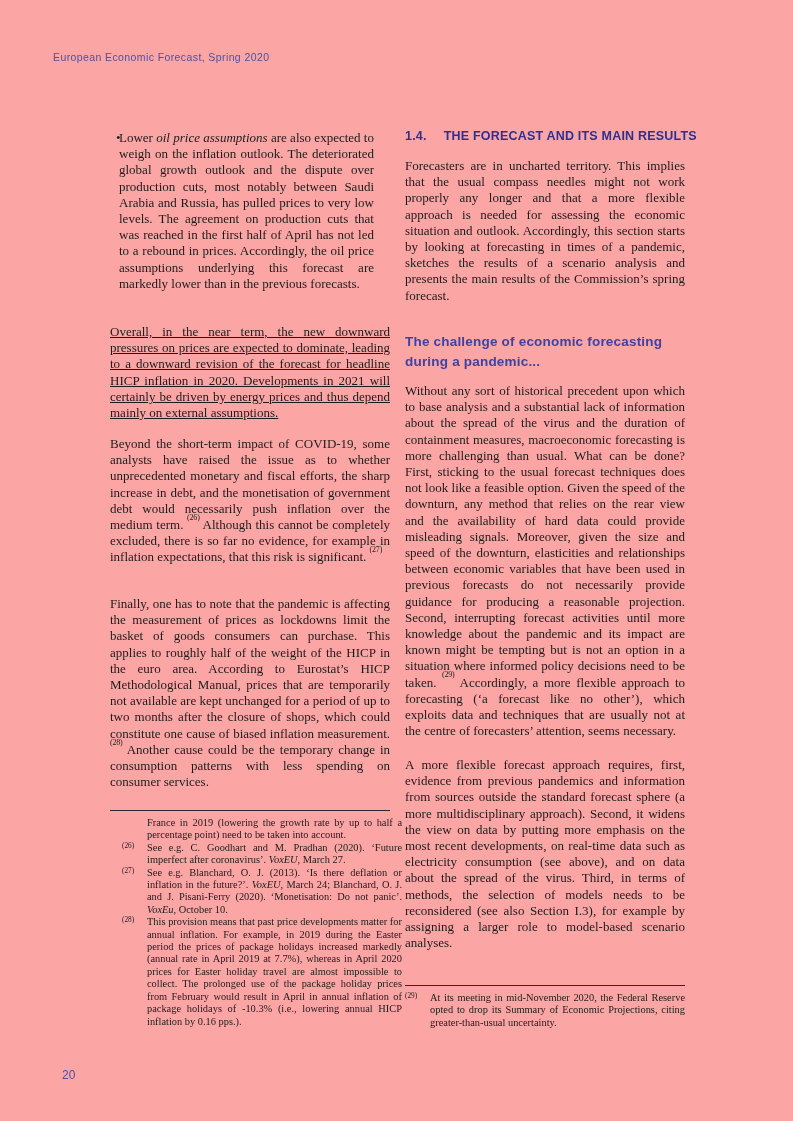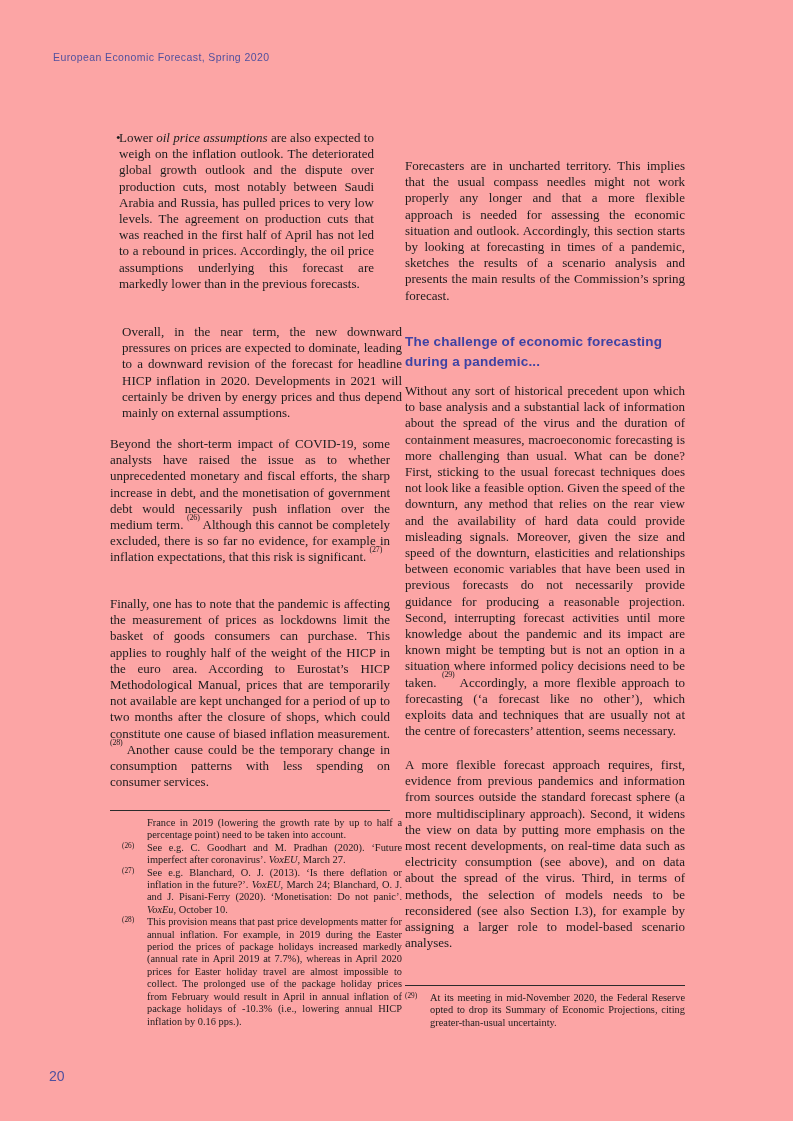--- a/index.html
+++ b/index.html
@@ -33,51 +33,55 @@
     font-family:"Liberation Sans", sans-serif; font-weight:bold;
     font-size:12.5px; color:#2d3092; letter-spacing:0.2px;
   }
   .section-heading .num { margin-right:17px; }
   .subheading {
     position:absolute; left:405px; top:332px; width:280px;
     font-family:"Liberation Sans", sans-serif; font-weight:bold;
     font-size:13.5px; line-height:19.5px; color:#3d43a4; letter-spacing:0.2px;
   }
   .page-number {
-    position:absolute; left:49px; top:1068px;
-    font-family:"Liberation Sans", sans-serif; font-size:14px; color:#50509e;text-align:center;
+    position:absolute; left:62px; top:1068px;
+    font-family:"Liberation Sans", sans-serif; font-size:12px; color:#50509e;text-align:center;
   }
 </style>
 </head>
 <body>
 
 <div class="page">
 
   <div class="running-header">European Economic Forecast, Spring 2020</div>
 
   <div class="bullet-wrap">
     <span class="bullet-glyph">•</span>
     <div class="bullet-text"><span>Lower </span><span class="ital">oil price assumptions</span><span> are also expected to weigh on the inflation outlook. The deteriorated global growth outlook and the dispute over production cuts, most notably between Saudi Arabia and Russia, has pulled prices to very low levels. The agreement on production cuts that was reached in the first half of April has not led to a rebound in prices. Accordingly, the oil price assumptions underlying this forecast are markedly lower than in the previous forecasts.</span></div>
   </div>
 
-  <p class="body-p" style="left:122px; top:324px;">Overall, in the near term, the new downward pressures on prices are expected to dominate, leading to a downward revision of the forecast for headline HICP inflation in 2020. Developments in 2021 will certainly be driven by energy prices and thus depend mainly on external assumptions.</p>
+  <p class="body-p" style="left:110px; top:324px;text-decoration:underline;">Overall, in the near term, the new downward pressures on prices are expected to dominate, leading to a downward revision of the forecast for headline HICP inflation in 2020. Developments in 2021 will certainly be driven by energy prices and thus depend mainly on external assumptions.</p>
 
   <p class="body-p" style="left:110px; top:436px;"><span>Beyond the short-term impact of COVID-19, some analysts have raised the issue as to whether unprecedented monetary and fiscal efforts, the sharp increase in debt, and the monetisation of government debt would necessarily push inflation over the medium term. </span><sup class="ref">(26)</sup><span> Although this cannot be completely excluded, there is so far no evidence, for example in inflation expectations, that this risk is significant. </span><sup class="ref">(27)</sup></p>
 
   <p class="body-p" style="left:110px; top:596px;"><span>Finally, one has to note that the pandemic is affecting the measurement of prices as lockdowns limit the basket of goods consumers can purchase. This applies to roughly half of the weight of the HICP in the euro area. According to Eurostat’s HICP Methodological Manual, prices that are temporarily not available are kept unchanged for a period of up to two months after the closure of shops, which could constitute one cause of biased inflation measurement. </span><sup class="ref">(28)</sup><span> Another cause could be the temporary change in consumption patterns with less spending on consumer services.</span></p>
 
   <div class="fn-rule" style="left:110px; top:810px;"></div>
 
   <div class="footnotes" style="left:110px; top:817px;margin-left:12px;">
     <p class="footnote cont">France in 2019 (lowering the growth rate by up to half a percentage point) need to be taken into account.</p>
     <p class="footnote"><span class="fn-marker">(26)</span><span>See e.g. C. Goodhart and M. Pradhan (2020). ‘Future imperfect after coronavirus’. </span><span class="ital">VoxEU</span><span>, March 27.</span></p>
     <p class="footnote"><span class="fn-marker">(27)</span><span>See e.g. Blanchard, O. J. (2013). ‘Is there deflation or inflation in the future?’. </span><span class="ital">VoxEU</span><span>, March 24; Blanchard, O. J. and J. Pisani-Ferry (2020). ‘Monetisation: Do not panic’. </span><span class="ital">VoxEu</span><span>, October 10.</span></p>
     <p class="footnote"><span class="fn-marker">(28)</span><span>This provision means that past price developments matter for annual inflation. For example, in 2019 during the Easter period the prices of package holidays increased markedly (annual rate in April 2019 at 7.7%), whereas in April 2020 prices for Easter holiday travel are almost impossible to collect. The prolonged use of the package holiday prices from February would result in April in annual inflation of package holidays of -10.3% (i.e., lowering annual HICP inflation by 0.16 pps.).</span></p>
   </div>
 
+  <div class="section-heading">
+    <span class="num">1.4.</span>
+    <span>THE FORECAST AND ITS MAIN RESULTS</span>
+  </div>
 
   <p class="body-p" style="left:405px; top:158px;">Forecasters are in uncharted territory. This implies that the usual compass needles might not work properly any longer and that a more flexible approach is needed for assessing the economic situation and outlook. Accordingly, this section starts by looking at forecasting in times of a pandemic, sketches the results of a scenario analysis and presents the main results of the Commission’s spring forecast.</p>
 
   <div class="subheading">The challenge of economic forecasting during a pandemic...</div>
 
   <p class="body-p" style="left:405px; top:383px;"><span>Without any sort of historical precedent upon which to base analysis and a substantial lack of information about the spread of the virus and the duration of containment measures, macroeconomic forecasting is more challenging than usual. What can be done? First, sticking to the usual forecast techniques does not look like a feasible option. Given the speed of the downturn, any method that relies on the rear view and the availability of hard data could provide misleading signals. Moreover, given the size and speed of the downturn, elasticities and relationships between economic variables that have been used in previous forecasts do not necessarily provide guidance for producing a reasonable projection. Second, interrupting forecast activities until more knowledge about the pandemic and its impact are known might be tempting but is not an option in a situation where informed policy decisions need to be taken. </span><sup class="ref">(29)</sup><span> Accordingly, a more flexible approach to forecasting (‘a forecast like no other’), which exploits data and techniques that are usually not at the centre of forecasters’ attention, seems necessary.</span></p>
 
   <p class="body-p" style="left:405px; top:757px;">A more flexible forecast approach requires, first, evidence from previous pandemics and information from sources outside the standard forecast sphere (a more multidisciplinary approach). Second, it widens the view on data by putting more emphasis on the most recent developments, on real-time data such as electricity consumption (see above), and on data about the spread of the virus. Third, in terms of methods, the selection of models needs to be reconsidered (see also Section I.3), for example by assigning a larger role to model-based scenario analyses.</p>
 
   <div class="fn-rule" style="left:405px; top:985px;"></div>

